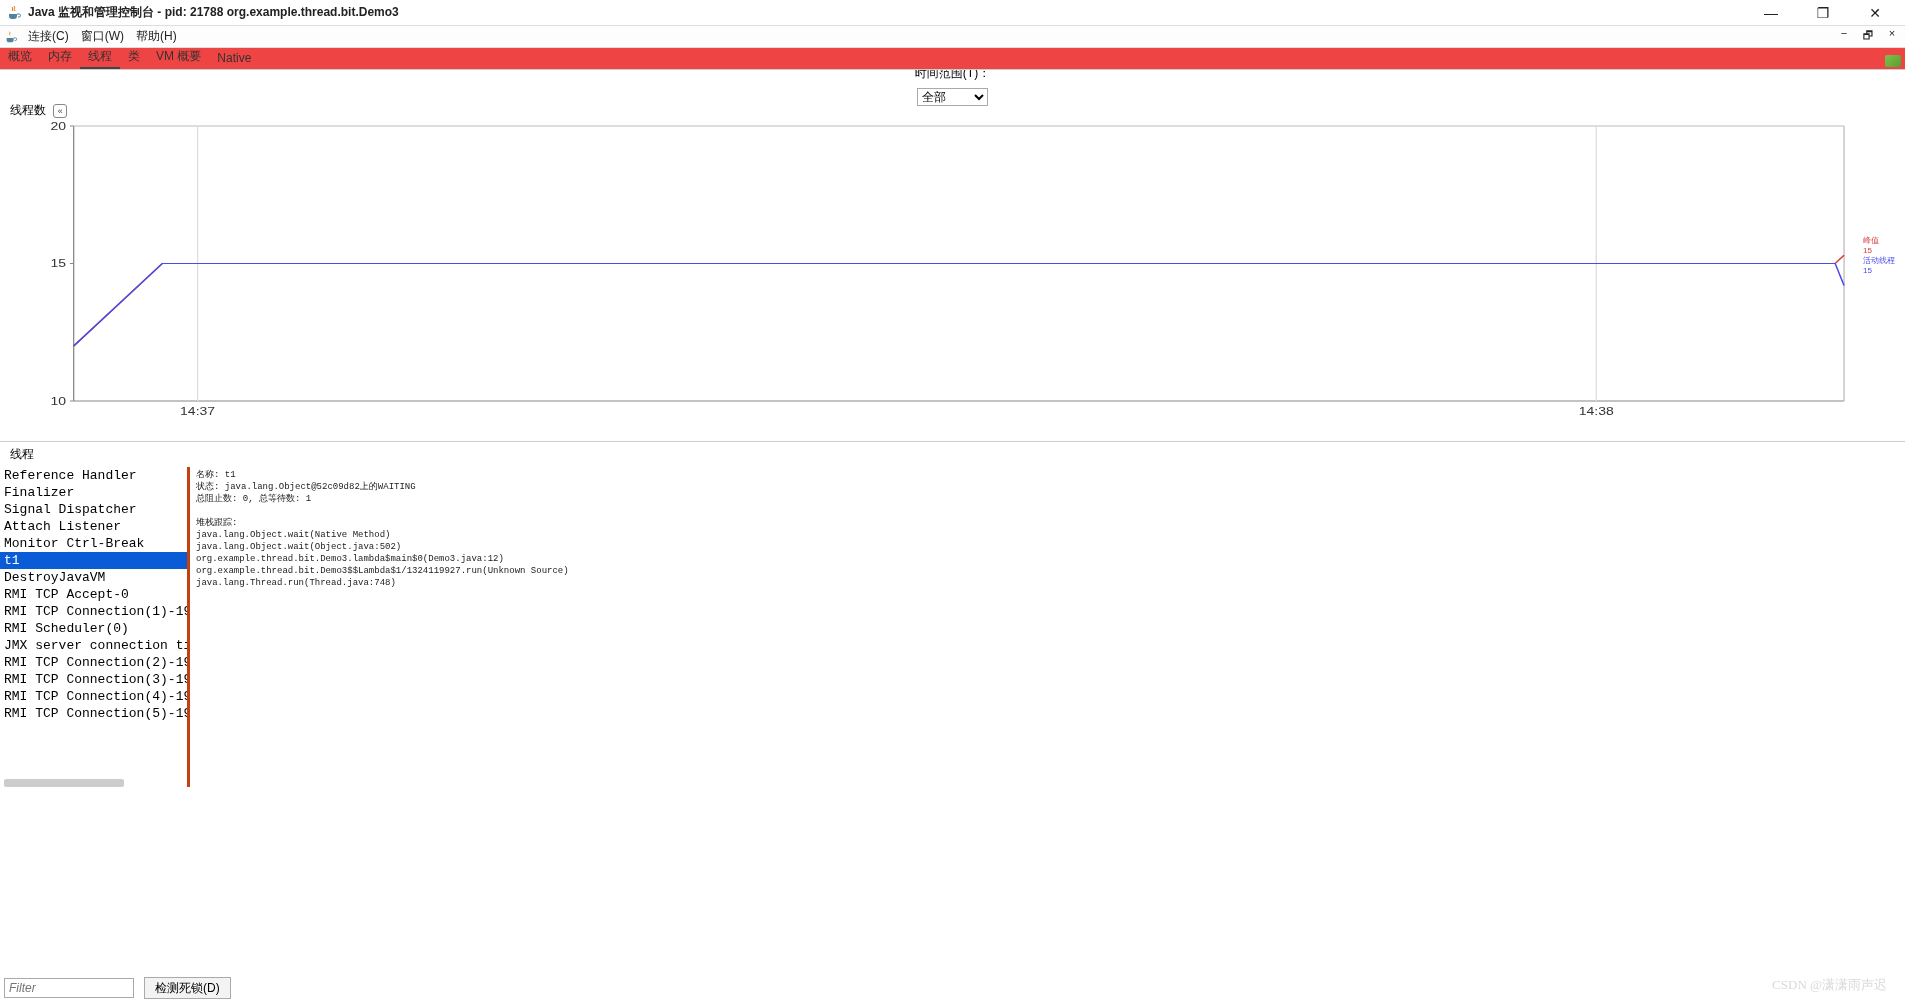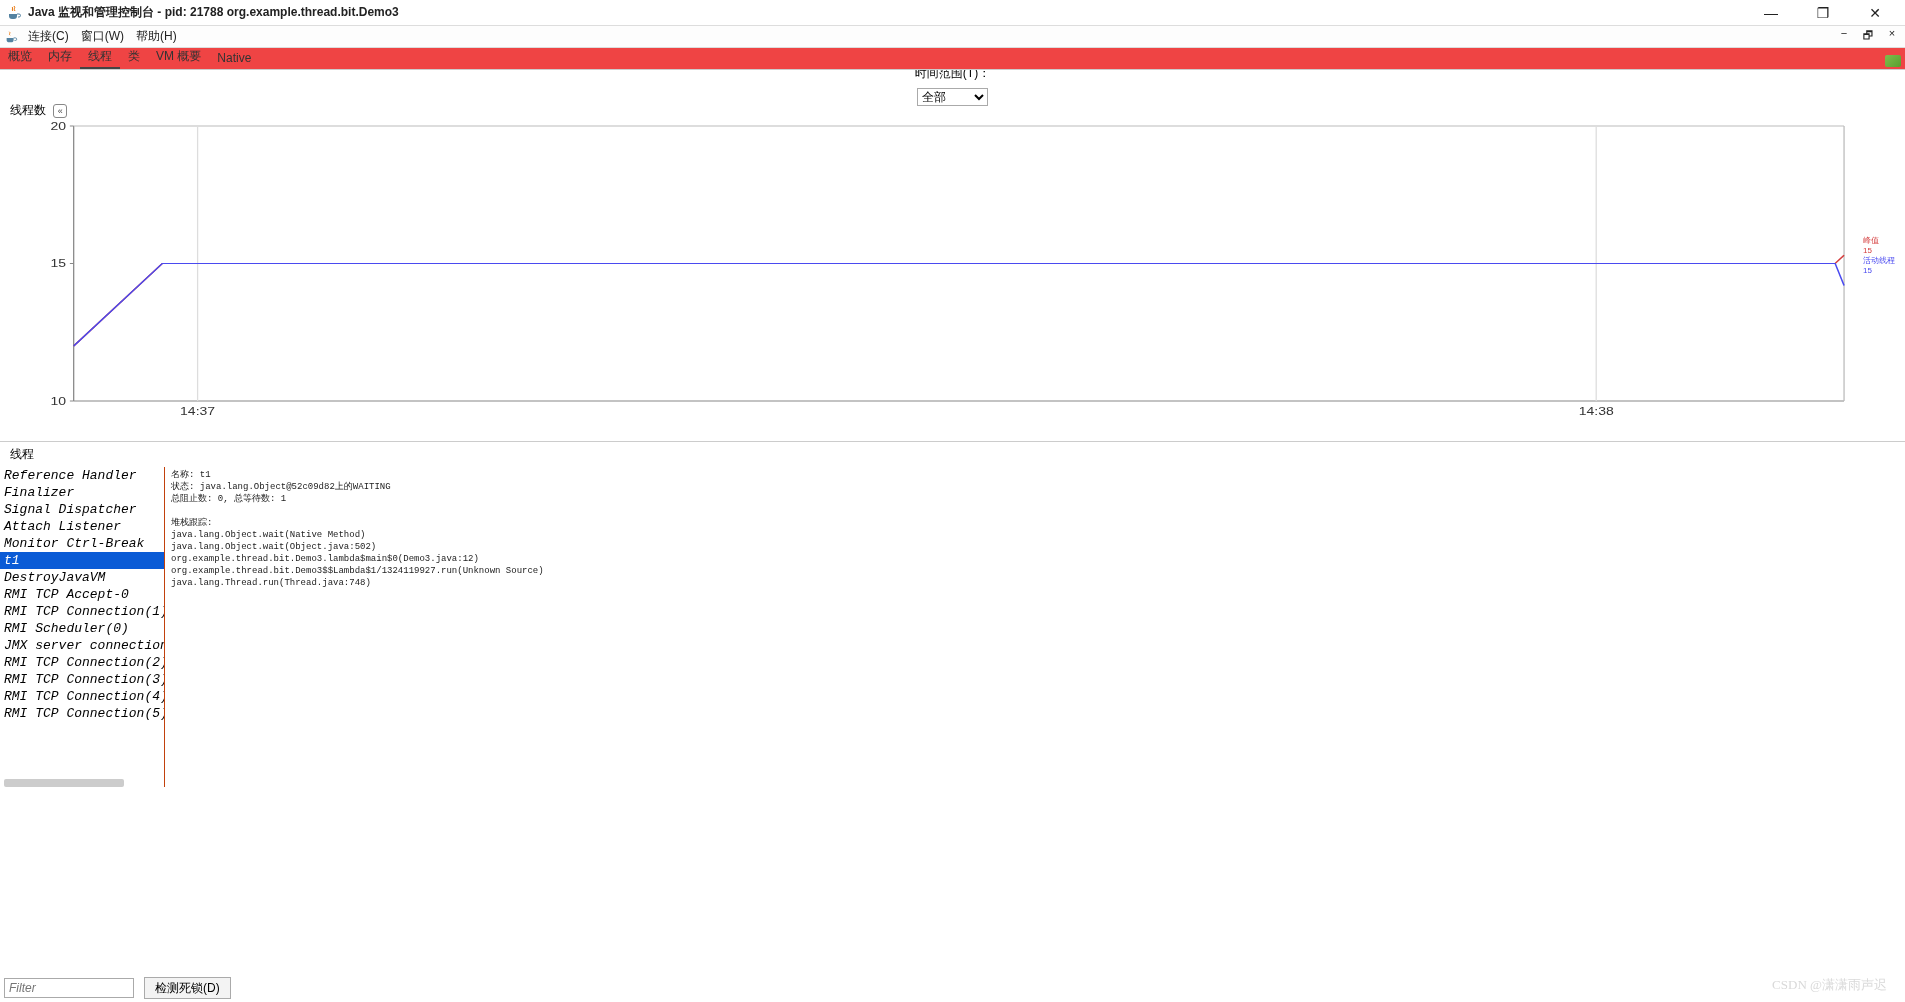--- a/index.html
+++ b/index.html
@@ -28,21 +28,21 @@
 .chart-title { padding: 2px 10px; font-size: 12px; }
 .chart-title .collapse { display:inline-block; width:14px; height:14px; border:1px solid #888; border-radius:3px; font-size:9px; text-align:center; line-height:12px; margin-left:4px; color:#444;}
 .chart-container { position: relative; height: 310px; margin: 0 10px 10px 10px; }
 .chart-svg { width: 100%; height: 100%; }
 .chart-legend { position: absolute; right: 0; top: 115px; font-size: 8px; text-align: left; line-height: 10px; }
 .chart-legend .l1 { color: #d43c3c; }
 .chart-legend .l2 { color: #4a4af0; }
 
 .threads-label { padding: 4px 10px; font-size: 12px; border-top: 1px solid #ccc; }
 .thread-panel { display: flex; height: 320px; }
-.thread-list { width: 165px; border-right: 1px solid #c2410c; overflow: hidden; font-family: "Courier New", monospace; font-size: 13px; position:relative;font-style:italic; }
+.thread-list { width: 190px; border-right: 3px solid #c2410c; overflow: hidden; font-family: "Courier New", monospace; font-size: 13px; position:relative; }
 .thread-list .item { padding: 1px 4px; white-space: nowrap; cursor: pointer; }
 .thread-list .item.selected { background: #0a5bd6; color: #fff; }
 .thread-list .hscroll { position:absolute; bottom:0; left:4px; width:120px; height:8px; background:#ccc; border-radius:2px;}
 .thread-detail { flex: 1; padding: 2px 6px; font-family: "SimSun","Courier New", monospace; font-size: 9px; line-height: 12px; white-space: pre; color: #222; position:relative;}
 
 .bottombar { position: absolute; bottom: 2px; left: 0; right: 0; height: 24px; display: flex; align-items: center; padding: 0 4px; gap: 10px; }
 .bottombar input { width: 130px; height: 20px; border: 1px solid #aaa; padding: 0 4px; font-size: 12px; color: #888; font-style: italic; }
 .bottombar button { height: 22px; padding: 0 10px; font-size: 12px; background: #f3f3f3; border: 1px solid #aaa; cursor: pointer; }
 
 .watermark { position: absolute; right: 18px; bottom: 8px; font-size: 13px; color: #d9d9d9; font-family: "Microsoft YaHei"; }

